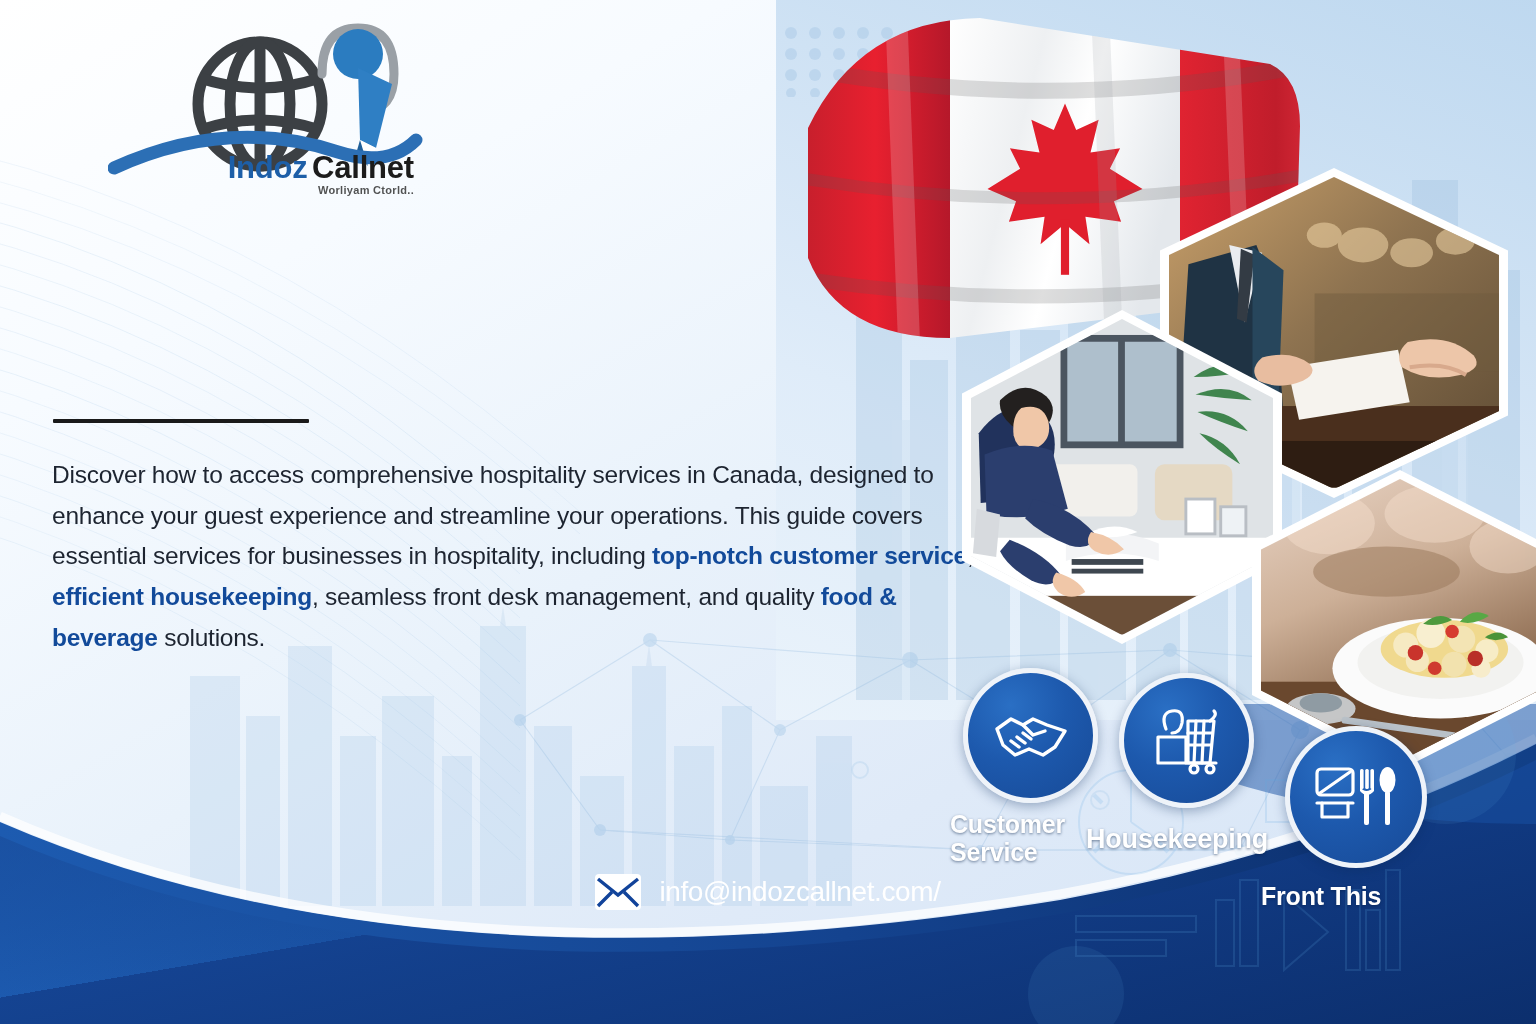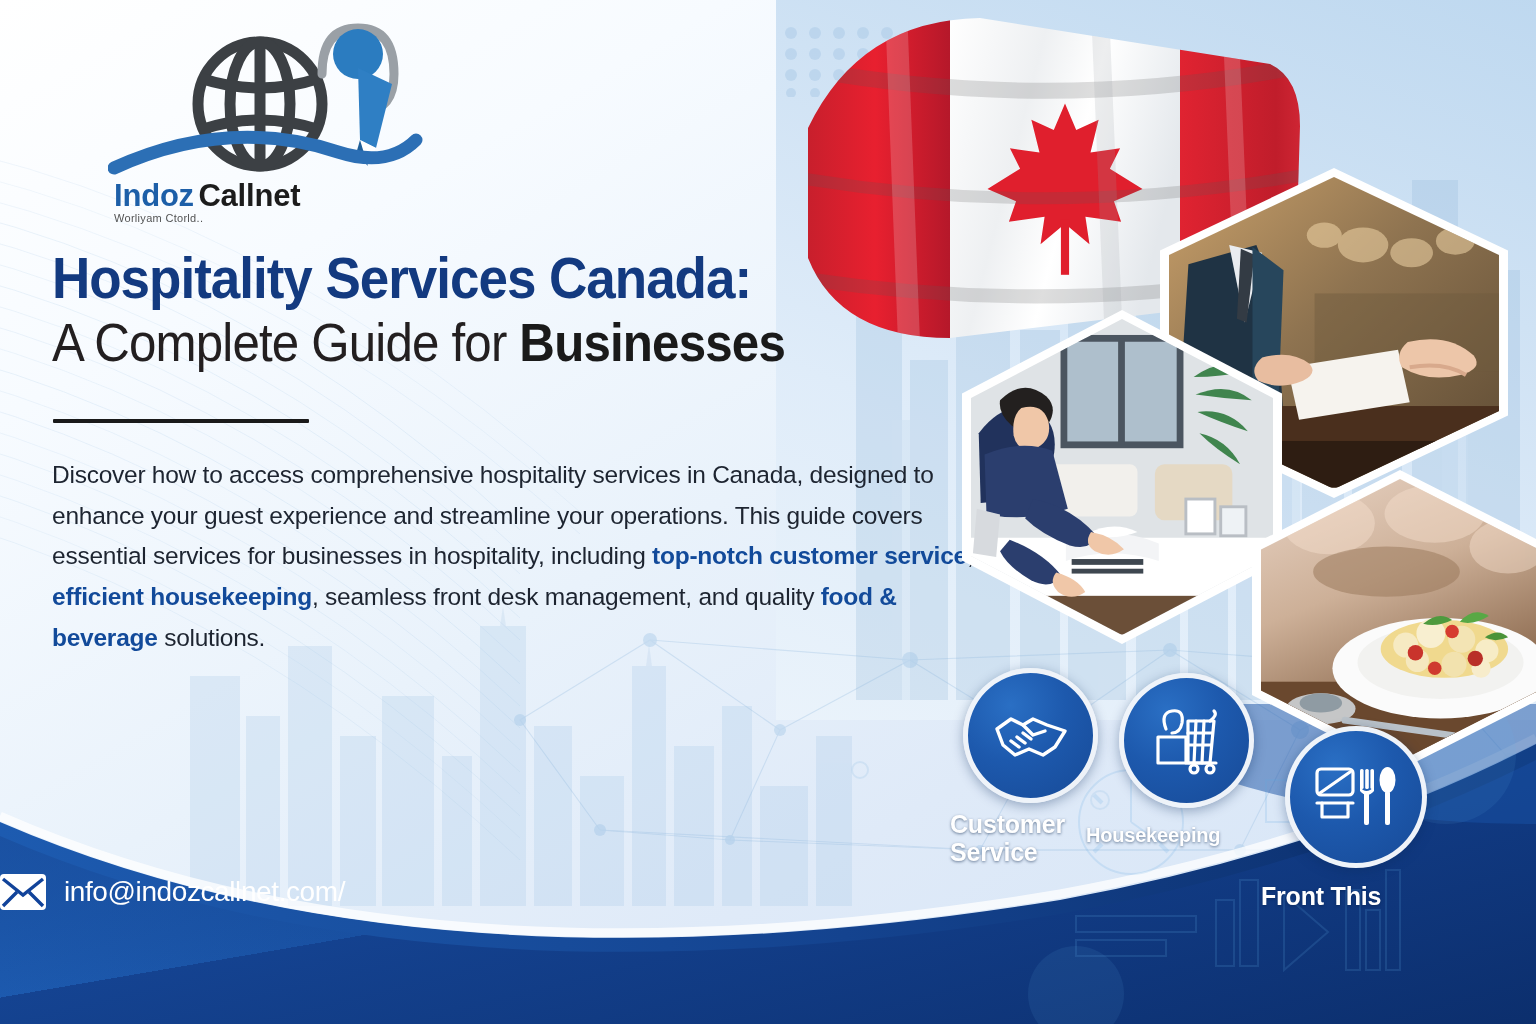--- a/index.html
+++ b/index.html
@@ -51,26 +51,26 @@
   }
   .tech-right {
     position:absolute; right:0; bottom:0; width:520px; height:330px;
     opacity:.55;
   }
 
   
   .logo { position:absolute; left:108px; top:12px; width:320px; height:200px; }
   .logo-text {
     position:absolute; left:6px; top:140px; width:300px;
-    text-align:left; line-height:1;margin-top:28px;
+    text-align:right; line-height:1;
   }
   .logo-indoz { font-size:31px; font-weight:700; color:#1d5fa8; letter-spacing:-.2px; }
   .logo-callnet { font-size:31px; font-weight:700; color:#1c1c1c; letter-spacing:-.2px; }
   .logo-tag {
-    margin-top:2px; font-size:11px; font-weight:400; color:#2d2d2d;
+    margin-top:2px; font-size:11px; font-weight:700; color:#2d2d2d;
     letter-spacing:.3px; opacity:.82; filter:blur(.35px);
   }
 
   
   .headline { position:absolute; left:52px; top:248px; width:860px; }
   .h-line1 {
     font-size:57px; font-weight:700; color:#133a80;
     letter-spacing:-1.1px; line-height:1.06;
     transform:scaleX(.93); transform-origin:left center;
     white-space:nowrap;
@@ -127,28 +127,28 @@
     font-weight:700; letter-spacing:-.2px; line-height:1.12;
     text-shadow:0 1px 3px rgba(8,32,70,.55);
   }
   #badge-cs    { left:963px;  top:668px; }
   #badge-hk    { left:1119px; top:673px; }
   #badge-fd    { left:1285px; top:726px; }
   #badge-cs .badge-circle { width:135px; height:135px; }
   #badge-hk .badge-circle { width:135px; height:135px; }
   #badge-fd .badge-circle { width:142px; height:142px; }
   #badge-cs .badge-label { font-size:25px; width:160px; margin-left:-13px; }
-  #badge-hk .badge-label { font-size:20px; width:200px; margin-left:-33px; margin-top:16px; }
+  #badge-hk .badge-label { font-size:27px; width:200px; margin-left:-33px; margin-top:16px; }
   #badge-fd .badge-label { font-size:25px; width:190px; margin-left:-24px; margin-top:14px; }
 
   
   .footer {
     position:absolute; left:0; bottom:0; width:1536px; height:150px;
   }
-  #contact-email { left:1040px; top:905px; display:flex; align-items:center; gap:18px; }
+  #contact-email { left:1040px; top:905px; display:flex; align-items:center; gap:18px;justify-content:center; }
   .email-text { font-size:28px; color:#ffffff; letter-spacing:-.4px; }
 </style>
 </head>
 <body>
 
 <div id="poster">
 
   <div class="bg-layer">
 
     <div class="sky-right"></div>
@@ -396,24 +396,20 @@
 
       <path d="M6 156 Q 120 104 230 140 Q 280 156 308 128" fill="none" stroke="#2c6fb5" stroke-width="13" stroke-linecap="round"></path>
     </svg>
     <div class="logo-text">
       <span class="logo-indoz">Indoz</span>
       <span class="logo-callnet">Callnet</span>
       <div class="logo-tag">Worliyam Ctorld..</div>
     </div>
   </div>
 
-  <div class="headline">
-    <div class="h-line1">Hospitality Services Canada:</div>
-    <div class="h-line2"><span>A Complete Guide for </span><span class="strong">Businesses</span></div>
-  </div>
   <div class="rule"></div>
 
   <p class="para"><span>Discover how to access comprehensive hospitality services in Canada, designed to enhance your guest experience and streamline your operations. This guide covers essential services for businesses in hospitality, including </span><b>top-notch customer service</b><span>, </span><b>efficient housekeeping</b><span>, seamless front desk management, and quality </span><b>food &amp; beverage</b><span> solutions.</span></p>
 
   <div class="hexwrap" id="hex-front">
     <div class="hex">
       <div class="hex-inner">
         <svg class="hex-img" viewBox="0 0 340 320" preserveAspectRatio="xMidYMid slice">
           <defs>
             <linearGradient id="lobbyBg" x1="0" y1="0" x2="1" y2="1">

